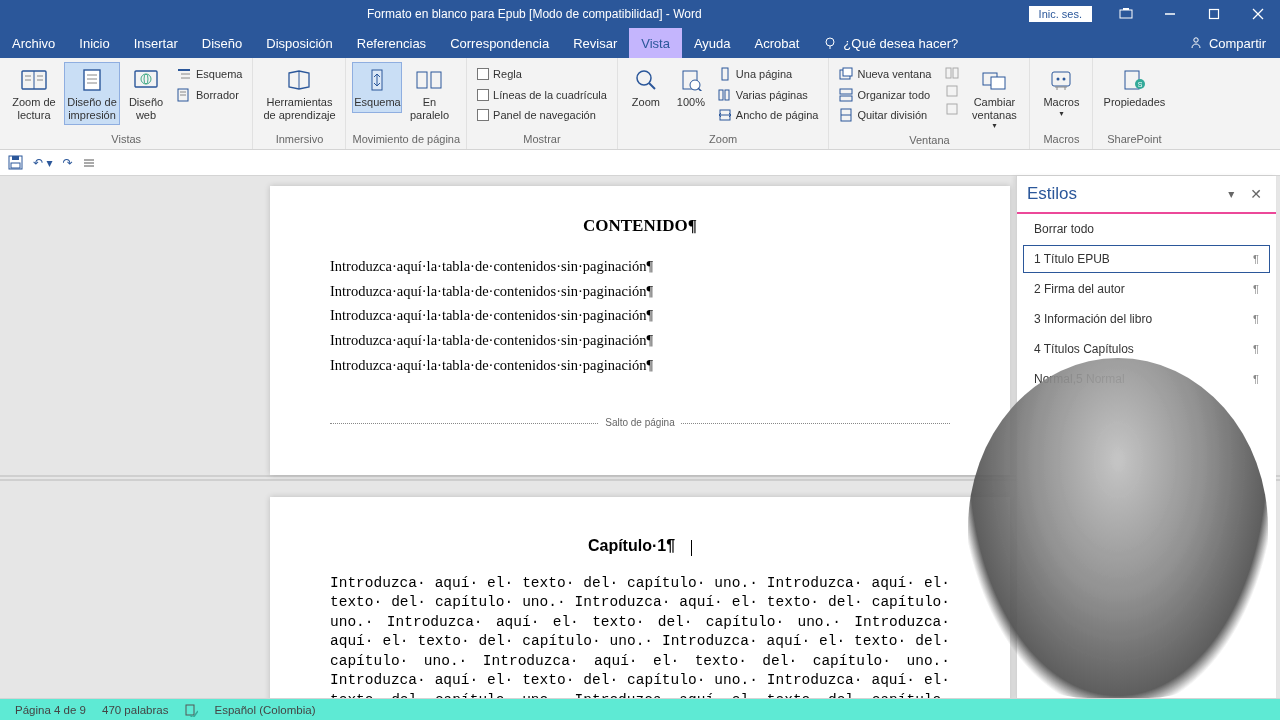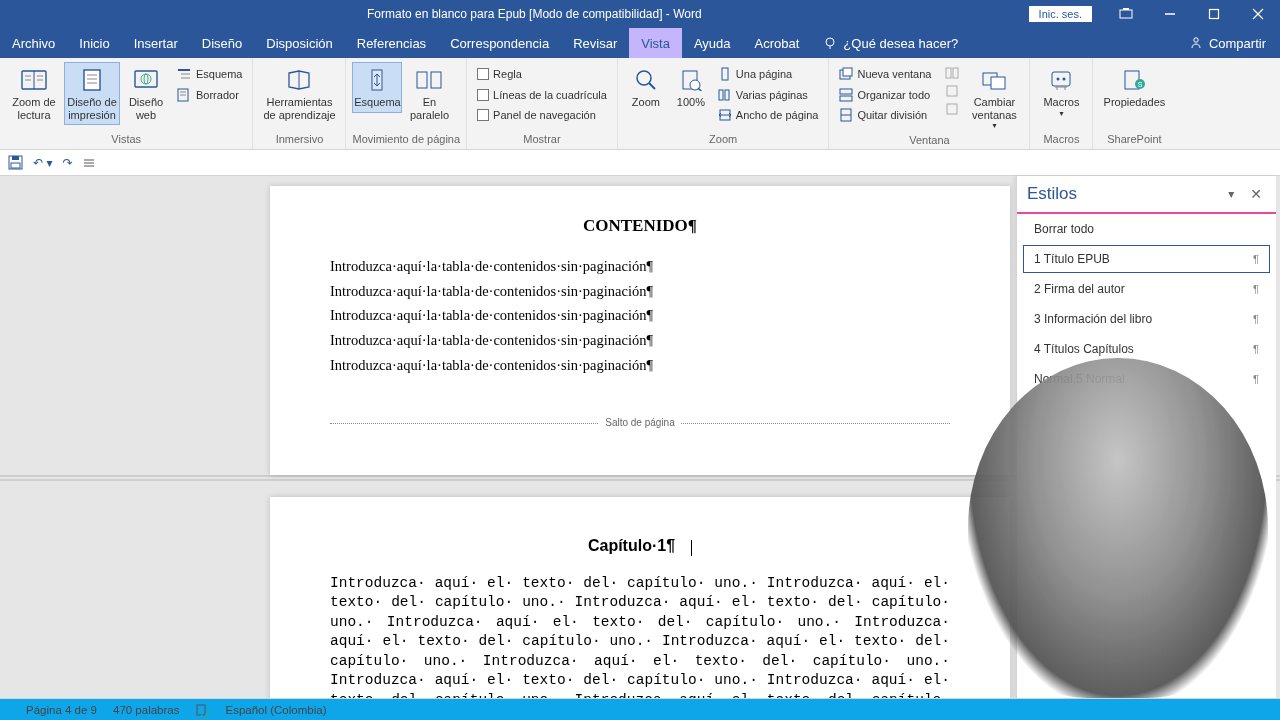--- a/index.html
+++ b/index.html
@@ -52,21 +52,21 @@
 
 .styles-pane { width: 260px; background: #fff; border-left: 1px solid #d4d4d4; display: flex; flex-direction: column; position: absolute; right: 4px; top: 0; bottom: 0; box-shadow: -2px 0 4px rgba(0,0,0,0.08); }
 .styles-head { display: flex; align-items: center; padding: 8px 10px; border-bottom: 2px solid #ec4899; }
 .styles-head h3 { font-size: 17px; font-weight: normal; color: #2b579a; flex: 1; }
 .pane-btn { cursor: pointer; color: #666; padding: 0 4px; font-size: 12px; }
 .style-item { padding: 6px 10px; font-size: 12px; color: #333; display: flex; align-items: center; justify-content: space-between; cursor: pointer; border: 1px solid transparent; margin: 1px 6px; }
 .style-item.selected { border: 1.5px solid #2b579a; justify-content: space-between; }
 .style-item .para-mark { color: #888; font-size: 11px; }
 
 
-.statusbar { position: absolute; bottom: 0; left: 0; right: 0; height: 22px; background: #0ea5e9; border-top: 1px solid #d4d4d4; display: flex; align-items: center; font-size: 11.5px; color: #444; padding: 0 26px; gap: 16px; }
+.statusbar { position: absolute; bottom: 0; left: 0; right: 0; height: 22px; background: #5eead4; border-top: 1px solid #d4d4d4; display: flex; align-items: center; font-size: 11.5px; color: #444; padding: 0 15px; gap: 16px; }
 
 
 .webcam { position: absolute; right: 12px; bottom: 22px; width: 300px; height: 340px; background: radial-gradient(ellipse at 50% 30%, #bbb 0%, #888 40%, #555 70%, rgba(0,0,0,0) 75%); border-radius: 50% 50% 40% 40%; opacity: 0.92; pointer-events: none; filter: grayscale(1) contrast(1.1); }
 
 svg { display: block; }
 </style>
 </head>
 <body>
 
 <div class="titlebar">

